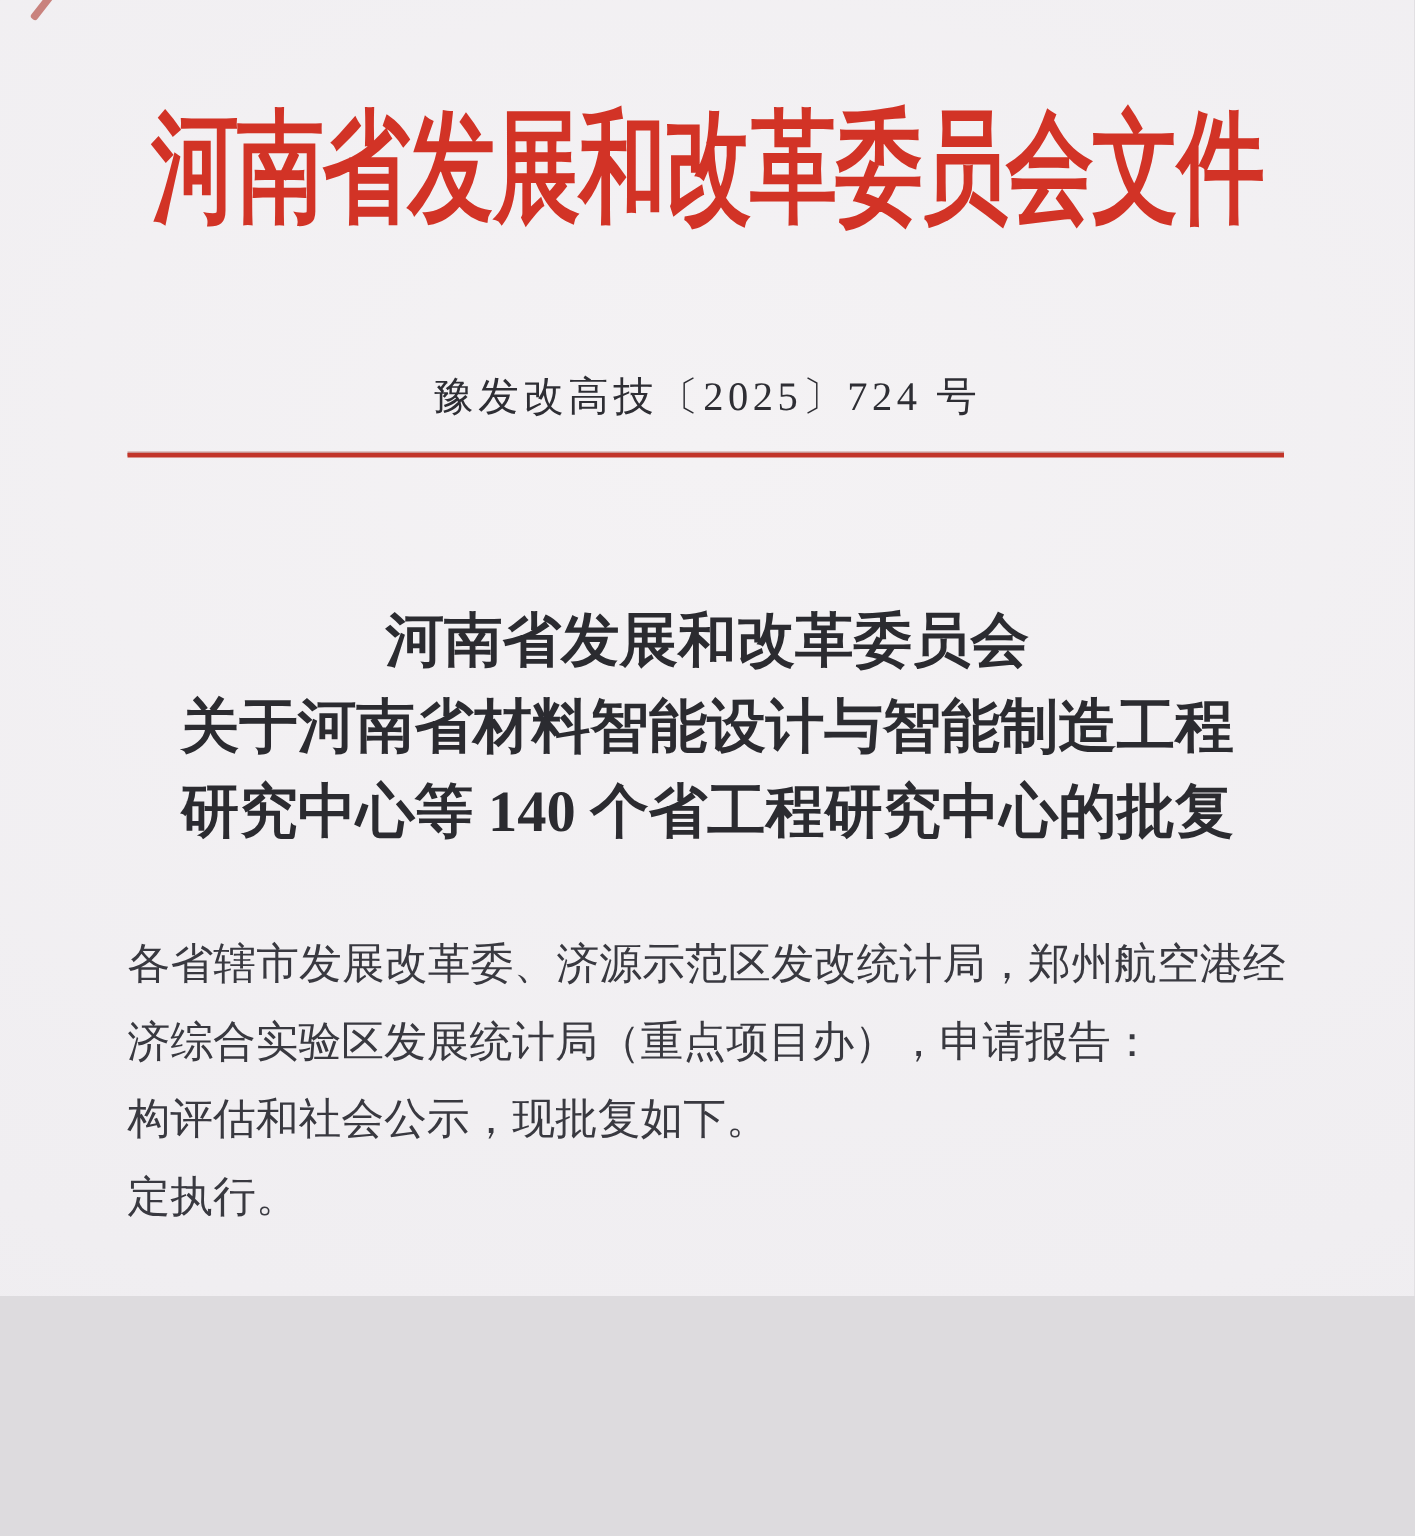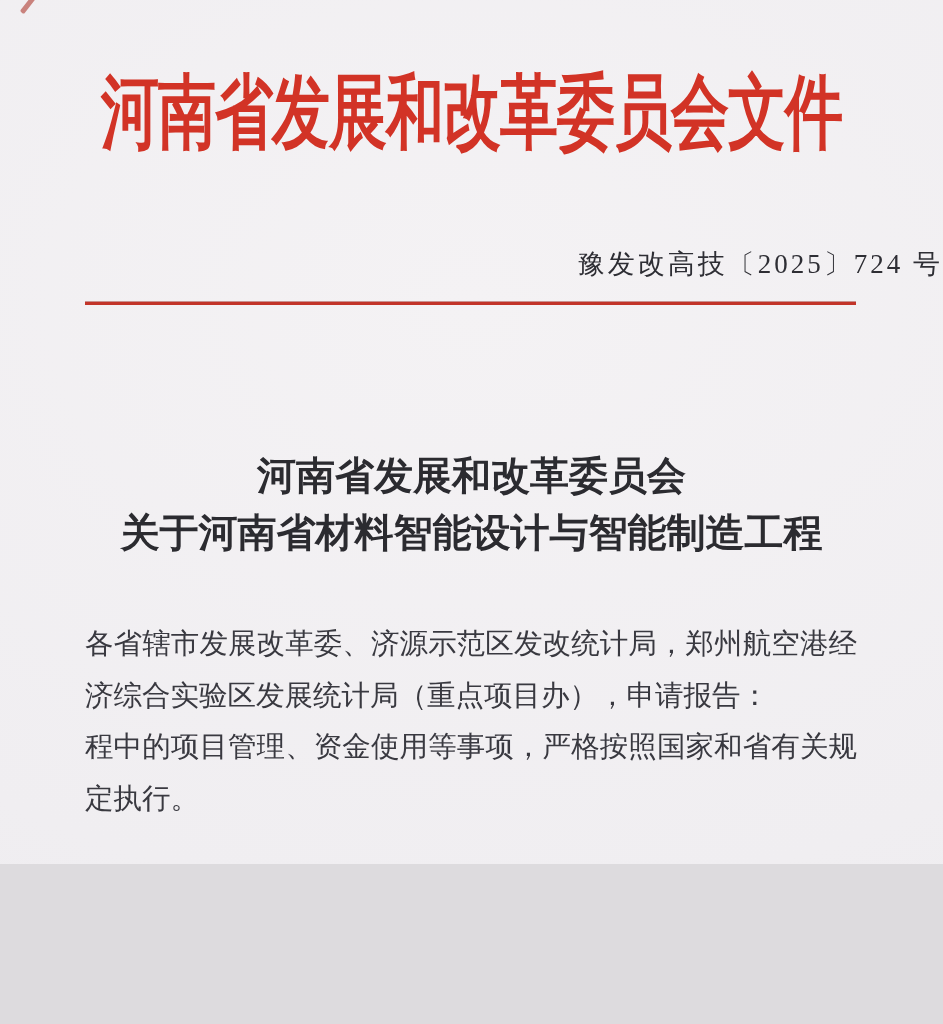--- a/index.html
+++ b/index.html
@@ -40,21 +40,21 @@
     color: #d23326;
     transform: scaleY(1.4);
     transform-origin: 50% 0;
     white-space: nowrap;
   }
   .doc-number {
     position: absolute;
     top: 246px;
     left: 0;
     width: 100%;
-    text-align: right;
+    text-align: center;
     font-size: 27px;
     line-height: 36px;
     letter-spacing: 3px;
     color: #2e2e34;
   }
   .red-rule {
     position: absolute;
     top: 302px;
     left: 85px;
     width: 771px;
@@ -65,21 +65,20 @@
   .doc-title {
     position: absolute;
     top: 399px;
     left: 0;
     width: 100%;
     text-align: center;
     font-weight: 700;
     font-size: 39px;
     line-height: 57px;
     color: #2b2b30;
-    margin-top: 48px;
   }
   .doc-title .t-line { white-space: nowrap; }
   .body-block {
     position: absolute;
     top: 618px;
     left: 85px;
     width: 772px;
     font-size: 28.5px;
     line-height: 51.5px;
     color: #393940;
@@ -97,22 +96,23 @@
 
   <div class="org-header">河南省发展和改革委员会文件</div>
 
   <div class="doc-number">豫发改高技〔2025〕724 号</div>
 
   <div class="red-rule"></div>
 
   <div class="doc-title">
     <div class="t-line">河南省发展和改革委员会</div>
     <div class="t-line">关于河南省材料智能设计与智能制造工程</div>
+    <div class="t-line">研究中心等 140 个省工程研究中心的批复</div>
   </div>
 
   <div class="body-block">
     <div class="b-line fill">各省辖市发展改革委、济源示范区发改统计局，郑州航空港经</div>
     <div class="b-line">济综合实验区发展统计局（重点项目办），申请报告：</div>
-    <div class="b-line fill">程中的项目管理、资金使用等事项，严格按照国家和省有关规</div>
+    <div class="b-line">构评估和社会公示，现批复如下。</div>
     <div class="b-line">定执行。</div>
   </div>
 
 </div>
 
 </body></html>

